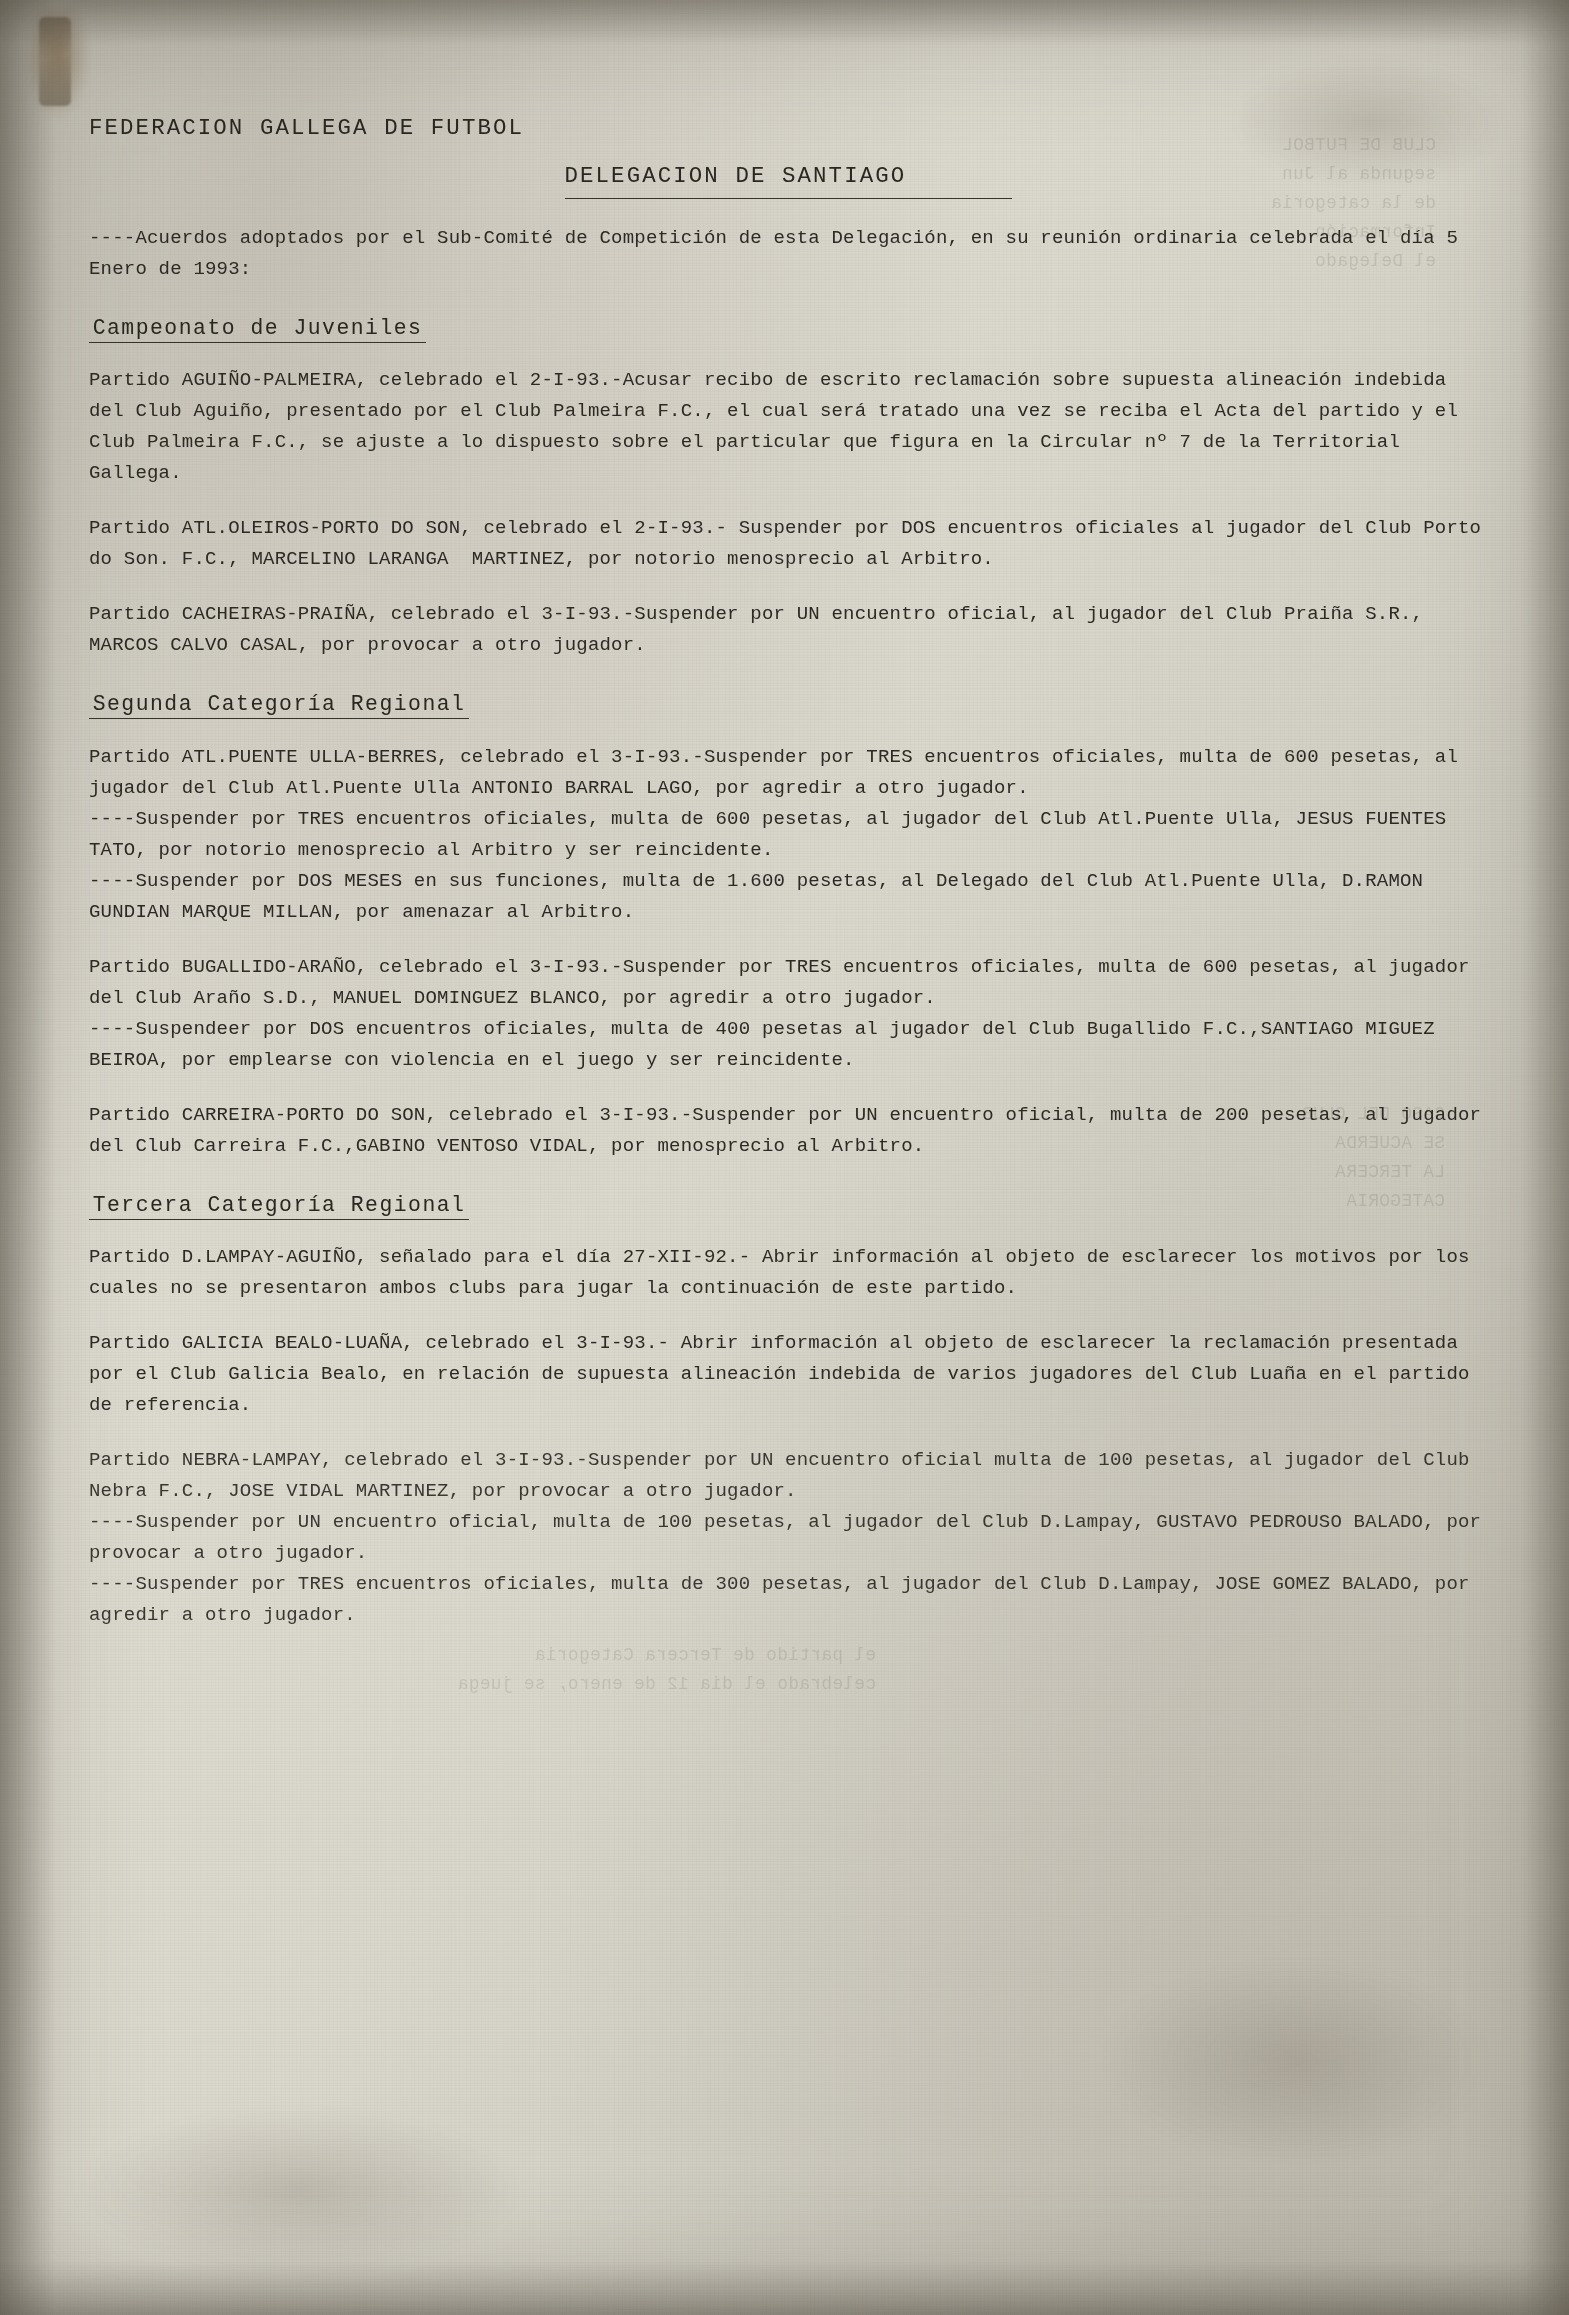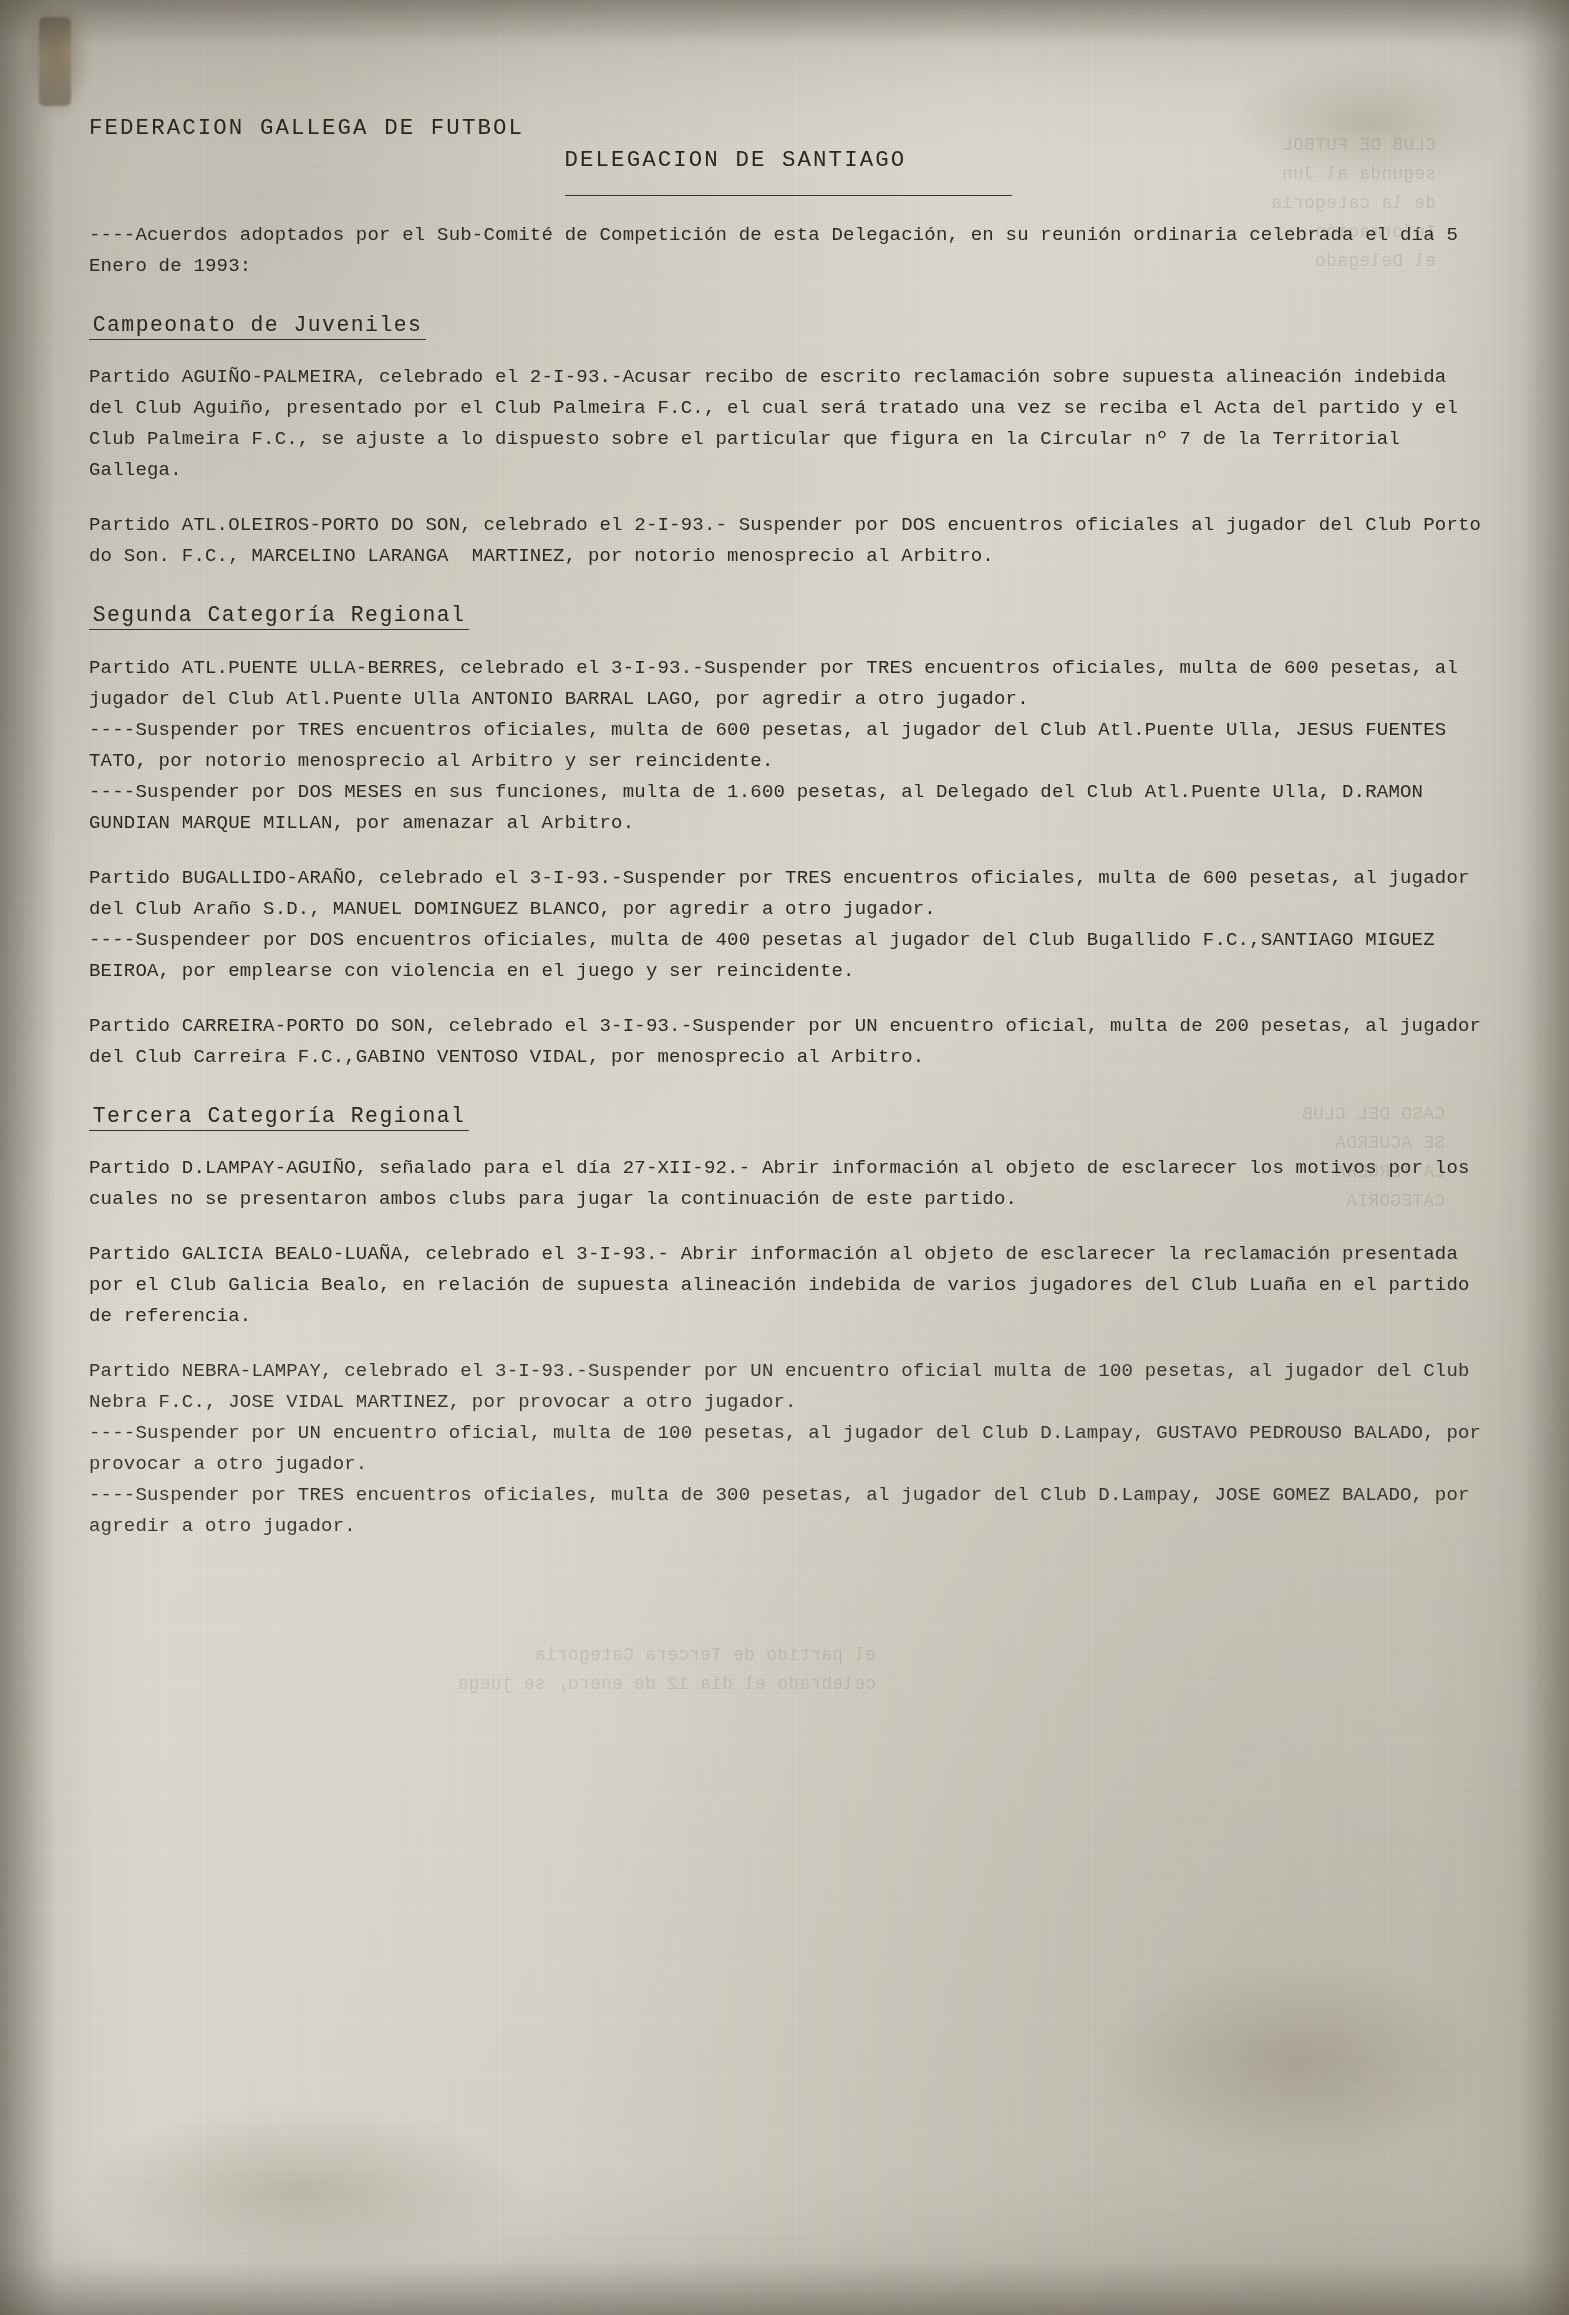--- a/index.html
+++ b/index.html
@@ -78,24 +78,24 @@
   }
   .head-line {
     text-align: left;
     font-size: 22.4px;
     line-height: 32px;
     letter-spacing: 2.1px;
     color: #29271f;
   }
   .head-line.l2 {
     display: block;
-    margin: 0 auto;
+    margin: 16px auto;
     width: 447px;
     border-bottom: 1.9px solid #35332b;
-    padding-bottom: 19px;
+    padding-bottom: 6px;
   }
   .head-wrap { margin-bottom: 24px; }
   p.body {
     font-size: 19px;
     line-height: 31px;
     letter-spacing: 0.2px;
     margin: 0 0 24px 0;
     text-align: left;
     color: #2c2a23;
     white-space: pre-wrap;
@@ -179,20 +179,21 @@
       <div class="head-line l2">DELEGACION DE SANTIAGO</div>
     </div>
 
     <p class="body intro">----Acuerdos adoptados por el Sub-Comité de Competición de esta Delegación, en su reunión ordinaria celebrada el día 5 Enero de 1993:</p>
 
     <h2 class="section">
       <span>Campeonato de Juveniles</span>
     </h2>
     <p class="body">Partido AGUIÑO-PALMEIRA, celebrado el 2-I-93.-Acusar recibo de escrito reclamación sobre supuesta alineación indebida del Club Aguiño, presentado por el Club Palmeira F.C., el cual será tratado una vez se reciba el Acta del partido y el Club Palmeira F.C., se ajuste a lo dispuesto sobre el particular que figura en la Circular nº 7 de la Territorial Gallega.</p>
     <p class="body">Partido ATL.OLEIROS-PORTO DO SON, celebrado el 2-I-93.- Suspender por DOS encuentros oficiales al jugador del Club Porto do Son. F.C., MARCELINO LARANGA  MARTINEZ, por notorio menosprecio al Arbitro.</p>
+    <p class="body">Partido CACHEIRAS-PRAIÑA, celebrado el 3-I-93.-Suspender por UN encuentro oficial, al jugador del Club Praiña S.R., MARCOS CALVO CASAL, por provocar a otro jugador.</p>
 
     <h2 class="section">
       <span>Segunda Categoría Regional</span>
     </h2>
     <p class="body">Partido ATL.PUENTE ULLA-BERRES, celebrado el 3-I-93.-Suspender por TRES encuentros oficiales, multa de 600 pesetas, al jugador del Club Atl.Puente Ulla ANTONIO BARRAL LAGO, por agredir a otro jugador.
 ----Suspender por TRES encuentros oficiales, multa de 600 pesetas, al jugador del Club Atl.Puente Ulla, JESUS FUENTES TATO, por notorio menosprecio al Arbitro y ser reincidente.
 ----Suspender por DOS MESES en sus funciones, multa de 1.600 pesetas, al Delegado del Club Atl.Puente Ulla, D.RAMON GUNDIAN MARQUE MILLAN, por amenazar al Arbitro.</p>
     <p class="body">Partido BUGALLIDO-ARAÑO, celebrado el 3-I-93.-Suspender por TRES encuentros oficiales, multa de 600 pesetas, al jugador del Club Araño S.D., MANUEL DOMINGUEZ BLANCO, por agredir a otro jugador.
 ----Suspendeer por DOS encuentros oficiales, multa de 400 pesetas al jugador del Club Bugallido F.C.,SANTIAGO MIGUEZ BEIROA, por emplearse con violencia en el juego y ser reincidente.</p>
     <p class="body">Partido CARREIRA-PORTO DO SON, celebrado el 3-I-93.-Suspender por UN encuentro oficial, multa de 200 pesetas, al jugador del Club Carreira F.C.,GABINO VENTOSO VIDAL, por menosprecio al Arbitro.</p>

